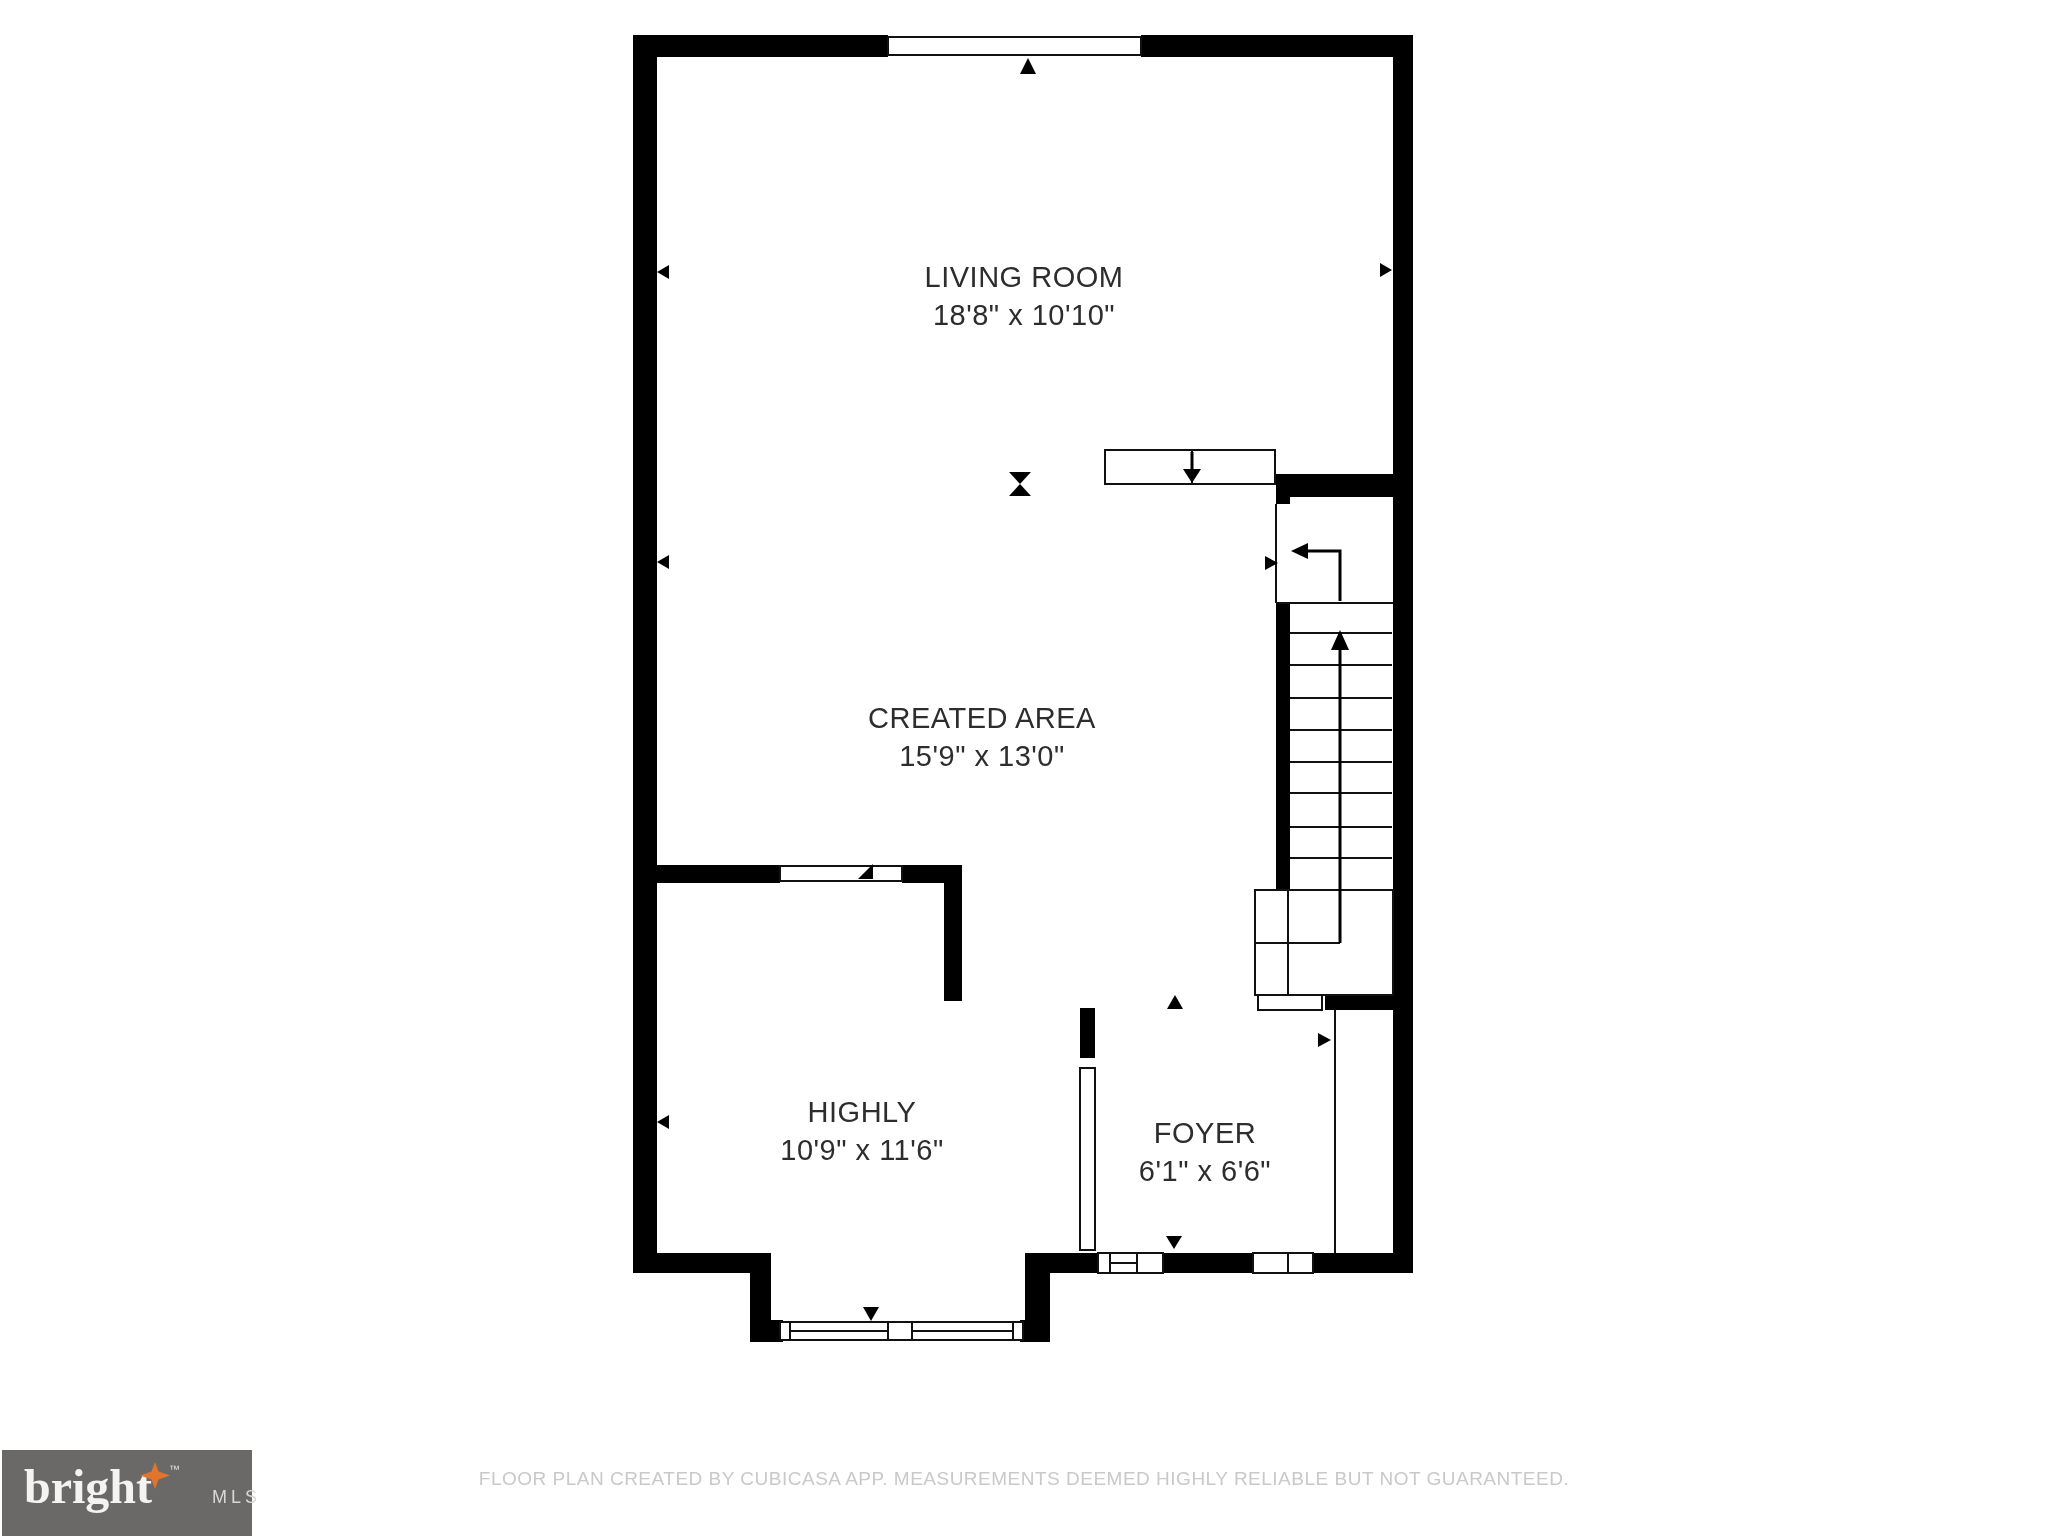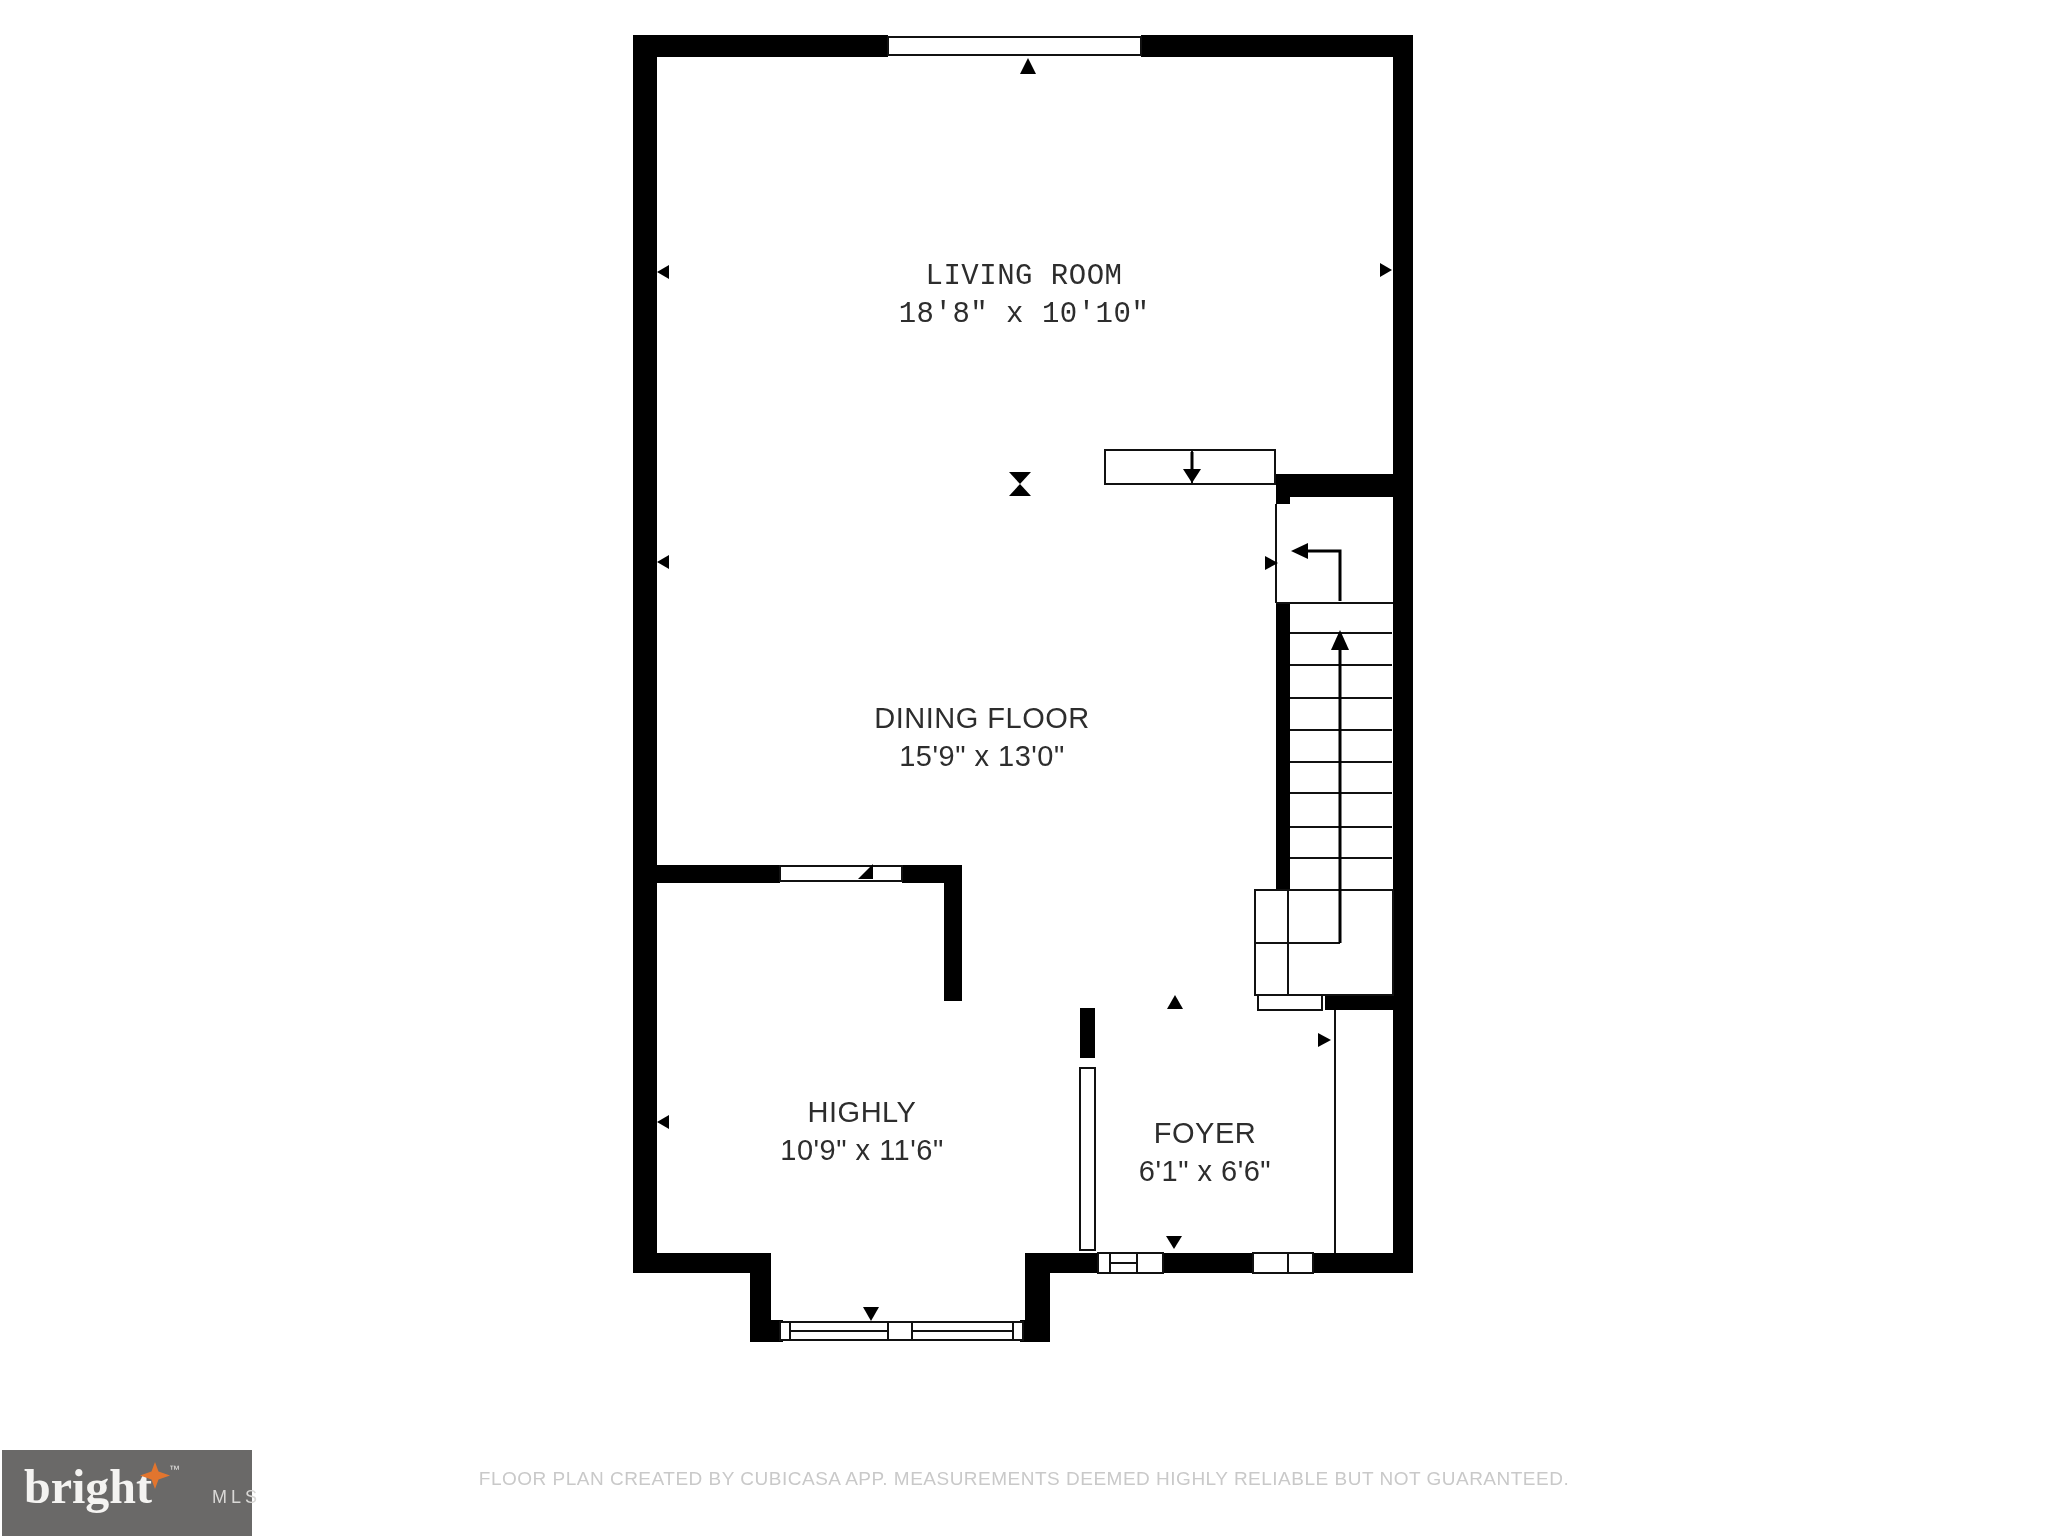--- a/index.html
+++ b/index.html
@@ -185,27 +185,27 @@
       <polygon points="858,879 873,864 873,879"></polygon>
       <polygon points="1278,563 1265,556 1265,570"></polygon>
       <polygon points="1331,1040 1318,1033 1318,1047"></polygon>
       <g>
         <polygon points="1009,472 1031,472 1020,484"></polygon>
         <polygon points="1009,496 1031,496 1020,484"></polygon>
       </g>
     </g>
   </svg>
 
-  <div class="room-label" style="left:1024px;top:296px;font-family:Liberation Mono, monospace;">
+  <div class="room-label" style="left:1024px;top:296px;">
     <div>LIVING ROOM</div>
     <div>18'8" x 10'10"</div>
   </div>
 
   <div class="room-label" style="left:982px;top:737px;">
-    <div>DINING FLOOR</div>
+    <div>CREATED AREA</div>
     <div>15'9" x 13'0"</div>
   </div>
 
   <div class="room-label" style="left:862px;top:1131px;">
     <div>HIGHLY</div>
     <div>10'9" x 11'6"</div>
   </div>
 
   <div class="room-label" style="left:1205px;top:1152px;">
     <div>FOYER</div>

